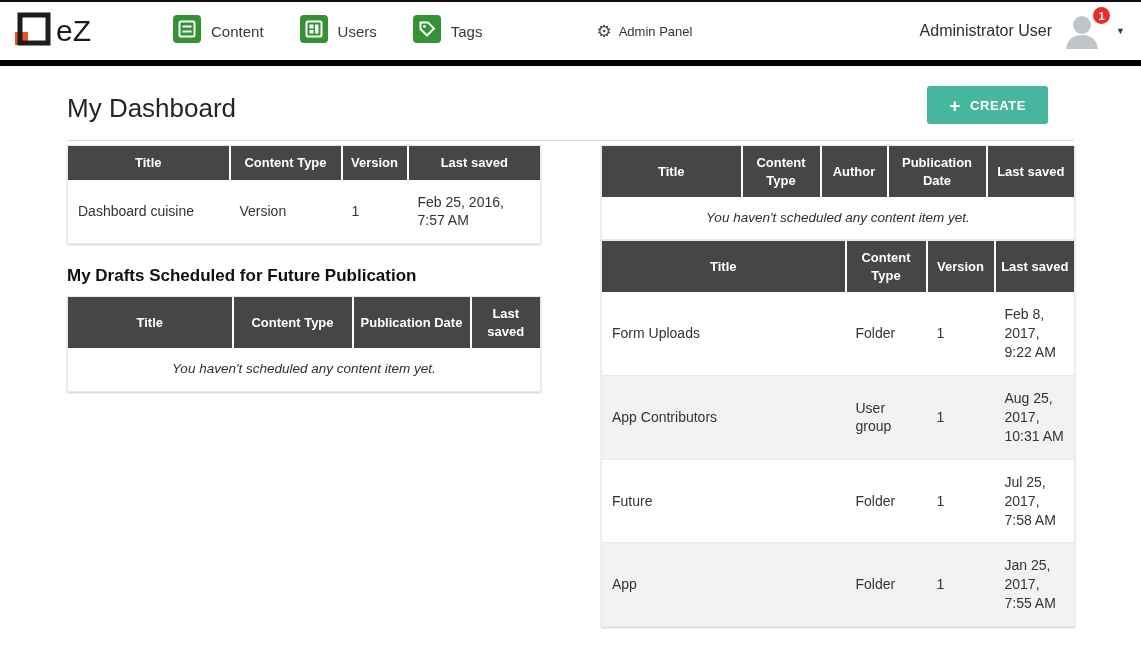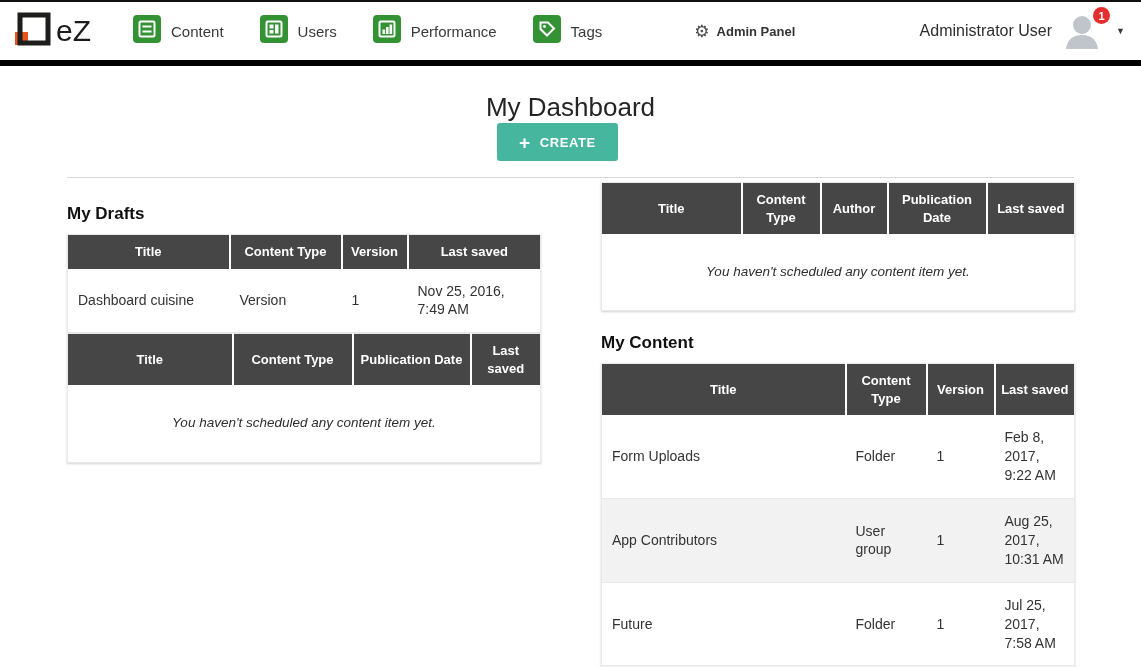--- a/index.html
+++ b/index.html
@@ -6,43 +6,43 @@
   html,body { margin:0; padding:0; }
   body {
     width:1141px; height:667px; overflow:hidden;
     background:#fff; font-family:"Liberation Sans", sans-serif; color:#333;
   }
 
   
   .topbar {
     height:66px; background:#fff;
     border-top:2px solid #101010; border-bottom:6px solid #000;
-    display:flex; align-items:center; padding:0 16px 0 10px;
+    display:flex; align-items:center; padding:0 16px 0 10px;gap:22px;
   }
   .logo { display:flex; align-items:center; gap:4px; cursor:pointer; }
   .logo-text { font-size:30px; color:#1b1b1b; letter-spacing:0; }
-  .nav { display:flex; align-items:center; margin-left:42px; }
+  .nav { display:flex; align-items:center; margin-left:60px; }
   .nav-item { display:flex; align-items:center; gap:10px; margin-right:36px; cursor:pointer; }
   .nav-item .label { font-size:15px; color:#3a3a3a; }
   .admin-panel { display:flex; align-items:center; gap:7px; margin-left:56px; cursor:pointer; }
   .gear { font-size:17px; color:#4a4a4a; line-height:1; }
-  .admin-panel .label { font-size:13px; color:#333;font-weight:bold; }
+  .admin-panel .label { font-size:13px; color:#333; }
   .user-area { margin-left:auto; display:flex; align-items:center; gap:10px; }
   .user-name { font-size:16px; color:#2e2e2e; cursor:pointer; }
   .avatar-wrap { position:relative; width:44px; height:36px; cursor:pointer; }
   .badge {
     position:absolute; top:-6px; right:-4px; min-width:17px; height:17px;
     background:#e62e2e; border-radius:50%; color:#fff; font-size:11px; font-weight:bold;
     display:flex; align-items:center; justify-content:center; padding:0 3px;
   }
   .caret { font-size:9px; color:#3a3a3a; cursor:pointer; }
 
   
   main { padding:20px 67px 0 67px; }
-  .page-head { display:flex; justify-content:space-between; align-items:center;flex-direction:column; }
+  .page-head { display:flex; justify-content:space-between; align-items:center; }
   .page-title { font-size:26px; font-weight:500; color:#242424; margin:6px 0 0 0; }
   .create-btn {
     background:#46b69f; border:none; border-radius:3px; color:#fff;
     height:38px; padding:0 22px; display:flex; align-items:center; gap:9px;
     font-family:"Liberation Sans",sans-serif; font-size:13px; font-weight:bold;
     letter-spacing:0.6px; cursor:pointer; margin-right:26px;
   }
   .create-btn .plus { font-size:19px; font-weight:bold; line-height:1; }
   .divider { border:none; border-bottom:1px solid #d9d9d9; margin:16px 0 4px 0; }
 
@@ -60,21 +60,21 @@
   }
   th:last-child { border-right:none; }
   td {
     font-size:14px; color:#333; padding:13px 10px; vertical-align:middle;
     border-bottom:1px solid #e9e9e9; line-height:1.35; background:#fff;
     word-wrap:break-word;
   }
   table { border:1px solid #e9e9e9; }
   tbody tr { cursor:pointer; }
   .striped tbody tr:nth-child(even) td { background:#f2f2f2; }
-  td.empty { text-align:center; font-style:italic; font-size:13.5px; color:#2e2e2e; padding:29px; cursor:default; }
+  td.empty { text-align:center; font-style:italic; font-size:13.5px; color:#2e2e2e; padding:12px; cursor:default; }
 </style>
 </head>
 <body>
 
 <header class="topbar">
   <div class="logo">
     <span>
       <svg width="42" height="44" viewBox="0 0 42 44">
         <rect x="5" y="25" width="13" height="13" fill="#e8541e"></rect>
         <rect x="10" y="8" width="28" height="28" fill="none" stroke="#1d1d1b" stroke-width="5"></rect>
@@ -104,32 +104,20 @@
             <rect x="15" y="9.5" width="3.5" height="9" fill="#fff"></rect>
             <rect x="9.5" y="15" width="4" height="3.5" fill="#fff"></rect>
           </svg>
       </span>
       <span class="label">Users</span>
     </div>
     <div class="nav-item">
       <span>
         <svg width="28" height="28">
             <rect width="28" height="28" rx="4" fill="#339233"></rect>
-            <rect x="6.5" y="6.5" width="15" height="15" rx="1.5" fill="none" stroke="#fff" stroke-width="2"></rect>
-            <rect x="9.5" y="14.5" width="2.6" height="4.5" fill="#fff"></rect>
-            <rect x="13" y="12" width="2.6" height="7" fill="#fff"></rect>
-            <rect x="16.5" y="9.5" width="2.6" height="9.5" fill="#fff"></rect>
-          </svg>
-      </span>
-      <span class="label">Performance</span>
-    </div>
-    <div class="nav-item">
-      <span>
-        <svg width="28" height="28">
-            <rect width="28" height="28" rx="4" fill="#339233"></rect>
             <polygon points="7.5,7.5 15,7.5 21,13.5 14,20.5 7.5,14" fill="none" stroke="#fff" stroke-width="2"></polygon>
             <circle cx="11.5" cy="11.5" r="1.4" fill="#fff"></circle>
           </svg>
       </span>
       <span class="label">Tags</span>
     </div>
   </nav>
 
   <div class="admin-panel">
     <span class="gear">⚙</span>
@@ -156,46 +144,46 @@
       <span class="plus">+</span>
       <span>CREATE</span>
     </button>
   </div>
   <hr class="divider">
 
   <div class="columns">
 
     <div class="col">
 
-      <h2 class="section-title">My Drafts</h2>
       <table>
         <colgroup>
             <col style="width:162px">
             <col style="width:112px">
             <col style="width:66px">
             <col style="width:133px">
           </colgroup>
         <thead>
           <tr>
             <th>Title</th>
             <th>Content Type</th>
             <th>Version</th>
             <th>Last saved</th>
           </tr>
         </thead>
         <tbody>
           <tr>
             <td>Dashboard cuisine</td>
             <td>Version</td>
             <td>1</td>
-            <td>Nov 25, 2016, 7:49 AM</td>
-          </tr>
-        </tbody>
-      </table>
-
+            <td>Feb 25, 2016, 7:57 AM</td>
+          </tr>
+        </tbody>
+      </table>
+
+      <h2 class="section-title">My Drafts Scheduled for Future Publication</h2>
       <table>
         <colgroup>
             <col style="width:165px">
             <col style="width:120px">
             <col style="width:118px">
             <col style="width:70px">
           </colgroup>
         <thead>
           <tr>
             <th>Title</th>
@@ -231,21 +219,20 @@
             <th>Last saved</th>
           </tr>
         </thead>
         <tbody>
           <tr>
             <td class="empty" colspan="5">You haven't scheduled any content item yet.</td>
           </tr>
         </tbody>
       </table>
 
-      <h2 class="section-title">My Content</h2>
       <table class="striped">
         <colgroup>
             <col style="width:244px">
             <col style="width:81px">
             <col style="width:68px">
             <col style="width:80px">
           </colgroup>
         <thead>
           <tr>
             <th>Title</th>

